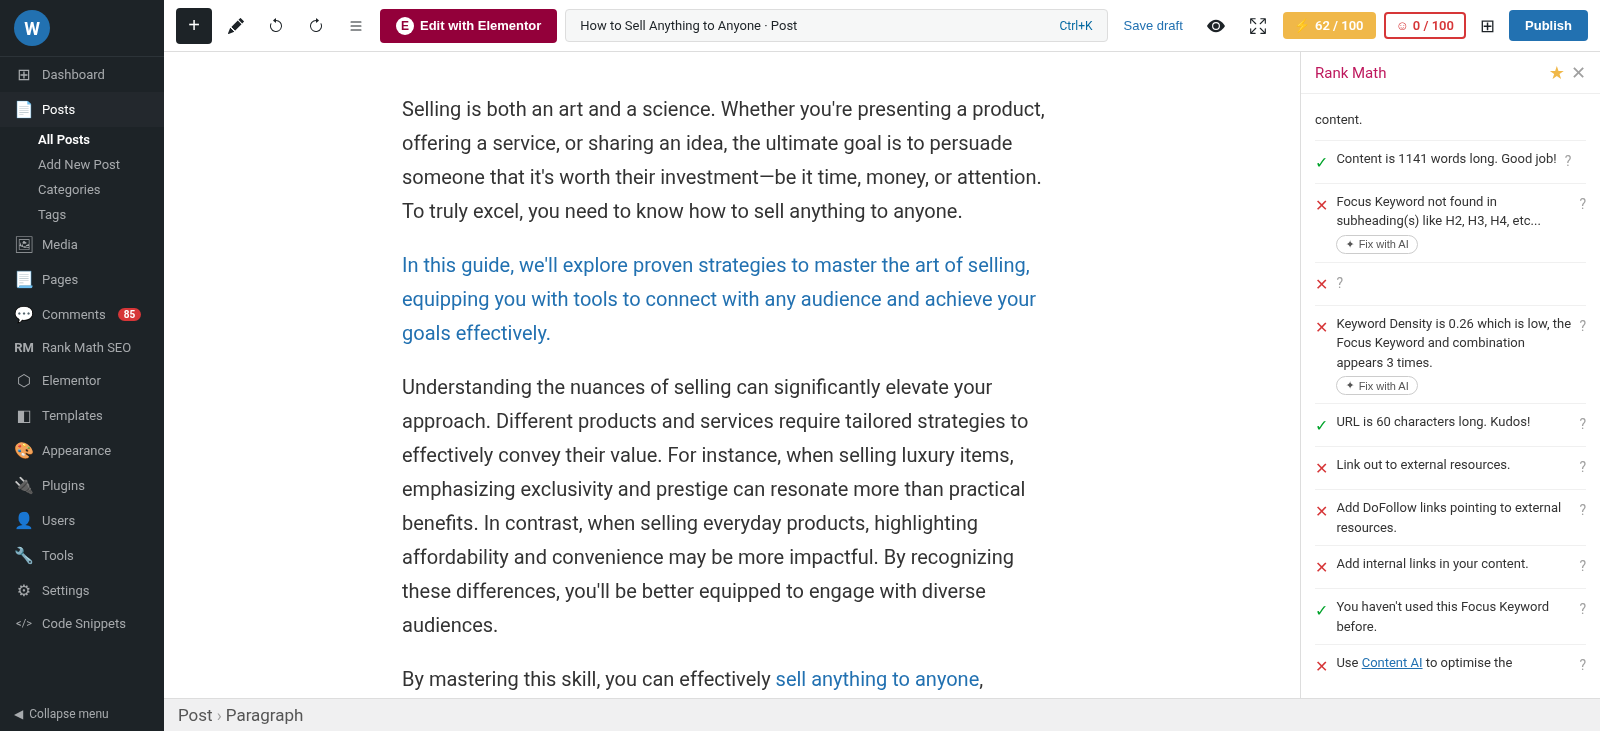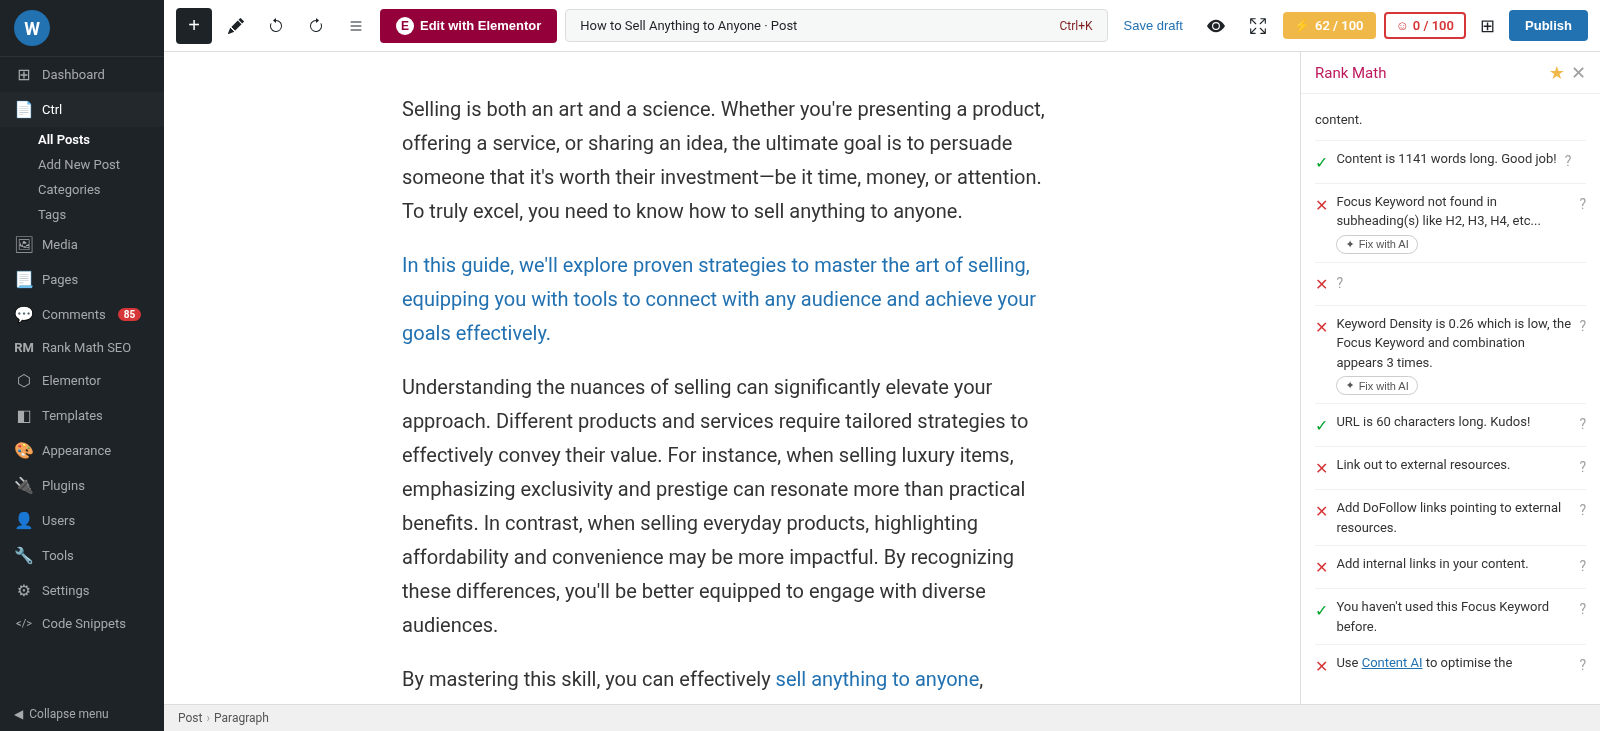--- a/index.html
+++ b/index.html
@@ -312,21 +312,21 @@
     }
     .fix-ai-btn .ai-icon { font-size: 11px; }
 
     .content-ai-link { color: #2271b1; text-decoration: underline; cursor: pointer; }
 
     
     #status-bar {
       background: #f0f0f1;
       border-top: 1px solid #ddd;
       padding: 6px 14px;
-      font-size: 12px;
+      font-size: 17px;
       color: #555;
       display: flex; gap: 8px; align-items: center;
       flex-shrink: 0;
     }
     .status-breadcrumb { display: flex; gap: 4px; align-items: center; }
     .status-sep { color: #a0a0a0; }
 
     .rm-content-notice {
       font-size: 13px;
       color: #333;
@@ -349,21 +349,21 @@
     <div class="logo-icon">W</div>
   </div>
 
   <div class="sidebar-item">
     <span class="icon">⊞</span>
     <span>Dashboard</span>
   </div>
 
   <div class="sidebar-item parent-active">
     <span class="icon">📄</span>
-    <span>Ctrl</span>
+    <span>Posts</span>
   </div>
 
   <div class="sidebar-sub">
     <div class="sidebar-item active">
       <span>All Posts</span>
     </div>
     <div class="sidebar-item">
       <span>Add New Post</span>
     </div>
     <div class="sidebar-item">
@@ -456,21 +456,21 @@
           <path fill-rule="evenodd" d="M2.5 12a.5.5 0 0 1 .5-.5h10a.5.5 0 0 1 0 1H3a.5.5 0 0 1-.5-.5zm0-4a.5.5 0 0 1 .5-.5h10a.5.5 0 0 1 0 1H3a.5.5 0 0 1-.5-.5zm0-4a.5.5 0 0 1 .5-.5h10a.5.5 0 0 1 0 1H3a.5.5 0 0 1-.5-.5z"></path>
         </svg>
     </button>
     <button class="toolbar-btn-elementor">
       <span style="width:18px;height:18px;background:white;border-radius:50%;color:#93003a;font-weight:900;font-size:12px;display:flex;align-items:center;justify-content:center;">E</span>
       <span>Edit with Elementor</span>
     </button>
 
     <div class="post-title-bar">
       <span>How to Sell Anything to Anyone · Post</span>
-      <span style="color:#7f1d1d;font-size:12px;">Ctrl+K</span>
+      <span style="color:#0369a1;font-size:12px;">Ctrl+K</span>
     </div>
 
     <button class="save-draft-btn">Save draft</button>
 
     <button class="toolbar-btn">
       <svg width="18" height="18" viewBox="0 0 16 16" fill="currentColor">
           <path d="M10.5 8a2.5 2.5 0 1 1-5 0 2.5 2.5 0 0 1 5 0z"></path>
           <path d="M0 8s3-5.5 8-5.5S16 8 16 8s-3 5.5-8 5.5S0 8 0 8zm8 3.5a3.5 3.5 0 1 0 0-7 3.5 3.5 0 0 0 0 7z"></path>
         </svg>
     </button>

